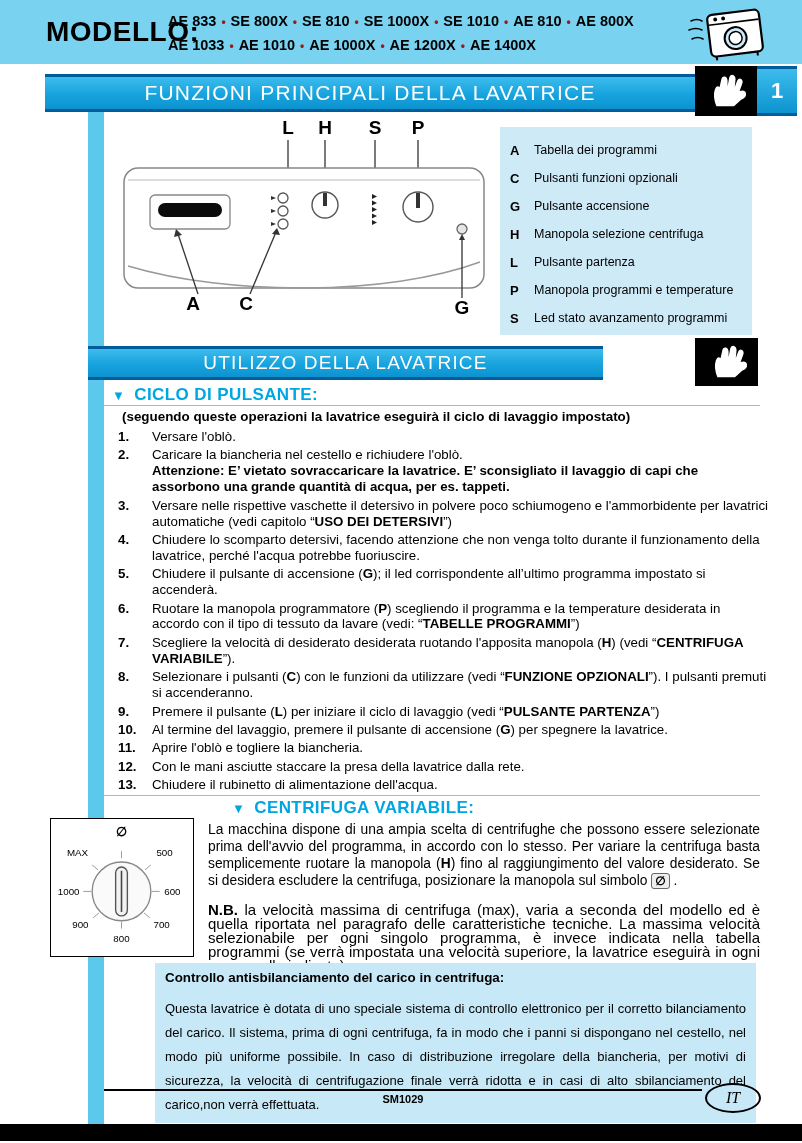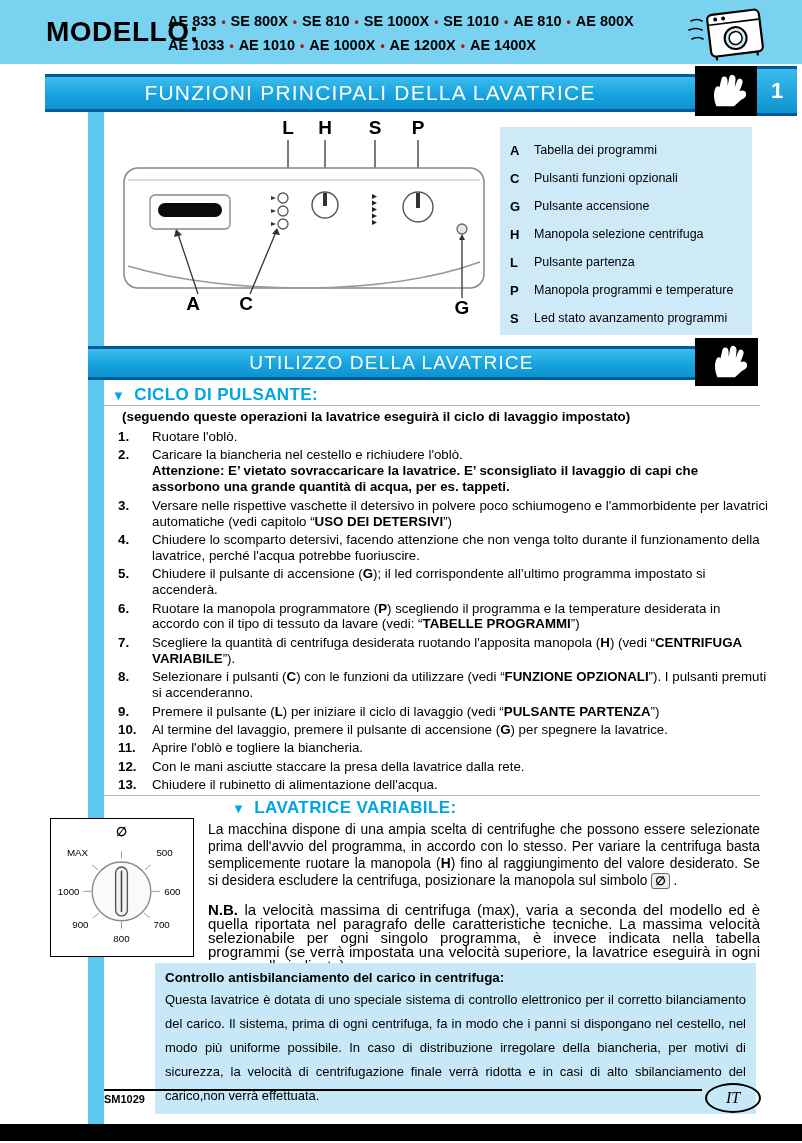--- a/index.html
+++ b/index.html
@@ -15,21 +15,21 @@
   .models-line{left:168px;width:540px;font-weight:bold;font-size:14.5px;white-space:nowrap}
   .models-line .dot{color:#9b1b1b;margin:0 5px;font-size:12px}
   .line1{top:13px}.line2{top:37px}
   .washer{left:686px;top:5px;width:86px;height:56px}
 
   
   .bar{background:linear-gradient(180deg,#3dbcec 0%,#17a3de 55%,#0d93cf 100%);
        border-top:3px solid #005d9c;border-bottom:3px solid #005d9c;color:#fff;font-weight:normal;
        display:flex;align-items:center;justify-content:center;letter-spacing:1.2px}
   .bar1{left:45px;top:74px;width:650px;height:38px;font-size:21px}
-  .bar2{left:88px;top:346px;width:607px;height:34px;font-size:19px}
+  .bar2{left:88px;top:346px;width:515px;height:34px;font-size:19px}
   .black-box{background:#000;display:flex;align-items:center;justify-content:center}
   .black1{left:695px;top:66px;width:62px;height:50px}
   .black2{left:695px;top:338px;width:63px;height:48px}
   .num-box{left:757px;top:66px;width:40px;height:50px;font-size:22px;color:#fff;font-weight:bold;
            display:flex;align-items:center;justify-content:center;
            background:linear-gradient(180deg,#3dbcec,#0d93cf);border-top:3px solid #005d9c;border-bottom:3px solid #005d9c}
 
   
   .strip{left:88px;top:112px;width:16px;height:1012px;background:#5bc9ec}
 
@@ -57,26 +57,26 @@
   .step-text{font-size:13.3px;line-height:15.9px}
 
   
   .dial-box{left:50px;top:818px;width:144px;height:139px;border:1.5px solid #000;background:#fff}
   .cent-par{left:208px;top:821px;width:552px;font-size:13.8px;line-height:17px;text-align:justify}
   .cent-par .sym{font-weight:bold;border:1px solid #666;border-radius:3px;padding:0 3px;font-size:12px;background:#eee}
   .nb{left:208px;top:903px;width:552px;font-size:15px;line-height:14px;text-align:justify}
 
   
   .ctrl-box{left:155px;top:963px;width:601px;background:#c7e8f6;padding:7px 10px 6px 10px}
-  .ctrl-head{font-size:13.4px;font-weight:bold;margin-bottom:3px}
+  .ctrl-head{font-size:13.4px;font-weight:bold;margin-bottom:12px}
   .ctrl-body{font-size:13px;line-height:24px;text-align:justify}
 
   
   .hr3{left:104px;top:1089px;width:598px;height:2px;background:#000}
-  .sm-code{left:104px;top:1093px;width:598px;text-align:left;font-size:11px;font-weight:bold}
+  .sm-code{left:104px;top:1093px;width:598px;text-align:center;font-size:11px;font-weight:bold}
   .it-badge{left:705px;top:1083px;width:56px;height:30px;border:2.5px solid #000;border-radius:50%;
             display:flex;align-items:center;justify-content:center;font-family:"Liberation Serif",serif;
             font-weight:normal;font-style:italic;font-size:16px}
   .bottom-bar{left:0;top:1124px;width:802px;height:17px;background:#000}
 
   svg text{font-family:"Liberation Sans",sans-serif}
 </style>
 </head>
 <body>
 
@@ -230,21 +230,21 @@
 
   <div class="abs sec-head h-ciclo">
     <span class="tri">▼</span>
     <span>CICLO DI PULSANTE:</span>
   </div>
   <div class="abs hr hr1"></div>
   <div class="abs intro">(seguendo queste operazioni la lavatrice eseguirà il ciclo di lavaggio impostato)</div>
   <div class="abs steps">
       <div class="step">
         <span class="step-num">1.</span>
-        <span class="step-text"><span>Ruotare l'oblò.</span></span>
+        <span class="step-text"><span>Versare l'oblò.</span></span>
       </div>
       <div class="step">
         <span class="step-num">2.</span>
         <span class="step-text"><span>Caricare la biancheria nel cestello e richiudere l'oblò.</span><br><span class="b">Attenzione: E’ vietato sovraccaricare la lavatrice. E’ sconsigliato il lavaggio di capi che assorbono una grande quantità di acqua, per es. tappeti.</span></span>
       </div>
       <div class="step">
         <span class="step-num">3.</span>
         <span class="step-text"><span>Versare nelle rispettive vaschette il detersivo in polvere poco schiumogeno e l'ammorbidente per lavatrici automatiche (vedi capitolo “</span><span class="b">USO DEI DETERSIVI</span><span>”)</span></span>
       </div>
       <div class="step">
@@ -254,21 +254,21 @@
       <div class="step">
         <span class="step-num">5.</span>
         <span class="step-text"><span>Chiudere il pulsante di accensione (</span><span class="b">G</span><span>); il led corrispondente all’ultimo programma impostato si accenderà.</span></span>
       </div>
       <div class="step">
         <span class="step-num">6.</span>
         <span class="step-text"><span>Ruotare la manopola programmatore (</span><span class="b">P</span><span>) scegliendo il programma e la temperature desiderata in accordo con il tipo di tessuto da lavare (vedi: “</span><span class="b">TABELLE PROGRAMMI</span><span>”)</span></span>
       </div>
       <div class="step">
         <span class="step-num">7.</span>
-        <span class="step-text"><span>Scegliere la quantità di centrifuga desiderata ruotando l'apposita manopola (</span><span class="b">H</span><span>) (vedi “</span><span class="b">CENTRIFUGA VARIABILE</span><span>”).</span></span>
+        <span class="step-text"><span>Scegliere la velocità di desiderato desiderata ruotando l'apposita manopola (</span><span class="b">H</span><span>) (vedi “</span><span class="b">CENTRIFUGA VARIABILE</span><span>”).</span></span>
       </div>
       <div class="step">
         <span class="step-num">8.</span>
         <span class="step-text"><span>Selezionare i pulsanti (</span><span class="b">C</span><span>) con le funzioni da utilizzare (vedi “</span><span class="b">FUNZIONE OPZIONALI</span><span>”). I pulsanti premuti si accenderanno.</span></span>
       </div>
       <div class="step">
         <span class="step-num">9.</span>
         <span class="step-text"><span>Premere il pulsante (</span><span class="b">L</span><span>) per iniziare il ciclo di lavaggio (vedi “</span><span class="b">PULSANTE PARTENZA</span><span>”)</span></span>
       </div>
       <div class="step">
@@ -285,21 +285,21 @@
       </div>
       <div class="step">
         <span class="step-num">13.</span>
         <span class="step-text"><span>Chiudere il rubinetto di alimentazione dell'acqua.</span></span>
       </div>
     </div>
 
   <div class="abs hr hr2"></div>
   <div class="abs sec-head h-centrifuga">
     <span class="tri">▼</span>
-    <span>LAVATRICE VARIABILE:</span>
+    <span>CENTRIFUGA VARIABILE:</span>
   </div>
 
   <div class="abs dial-box">
     <svg viewBox="0 0 144 139" width="141" height="136">
       <circle cx="72" cy="74" r="30" fill="#fafafa" stroke="#888" stroke-width="1.4"></circle>
       <g stroke="#999" stroke-width="1">
         <line x1="72" y1="40" x2="72" y2="33"></line>
           <line x1="48" y1="52" x2="42" y2="47"></line>
         <line x1="96" y1="52" x2="102" y2="47"></line>
           <line x1="41" y1="74" x2="33" y2="74"></line>

